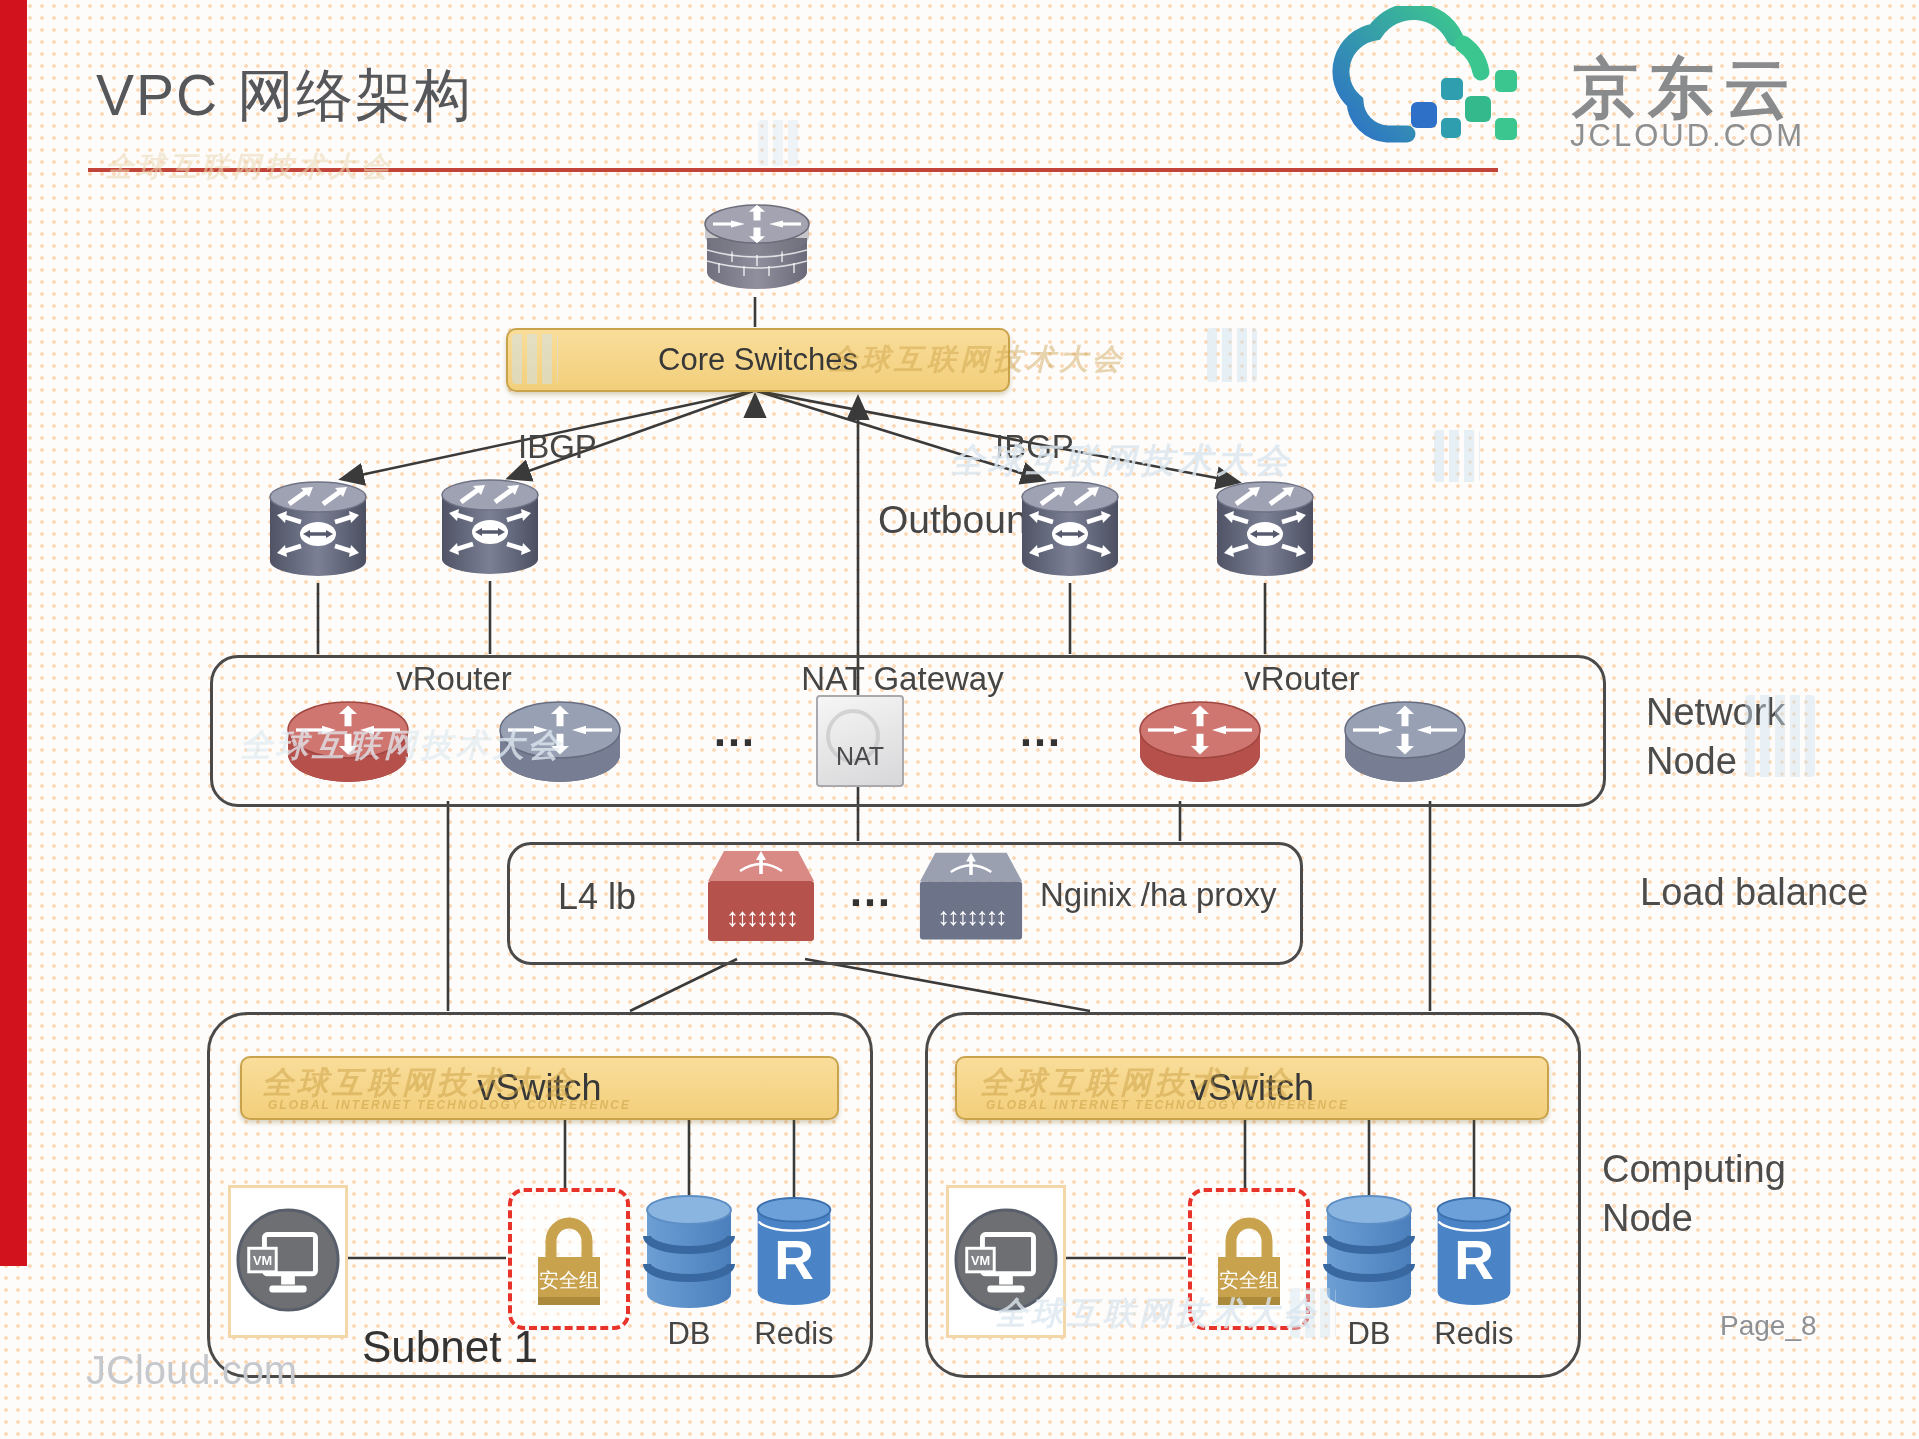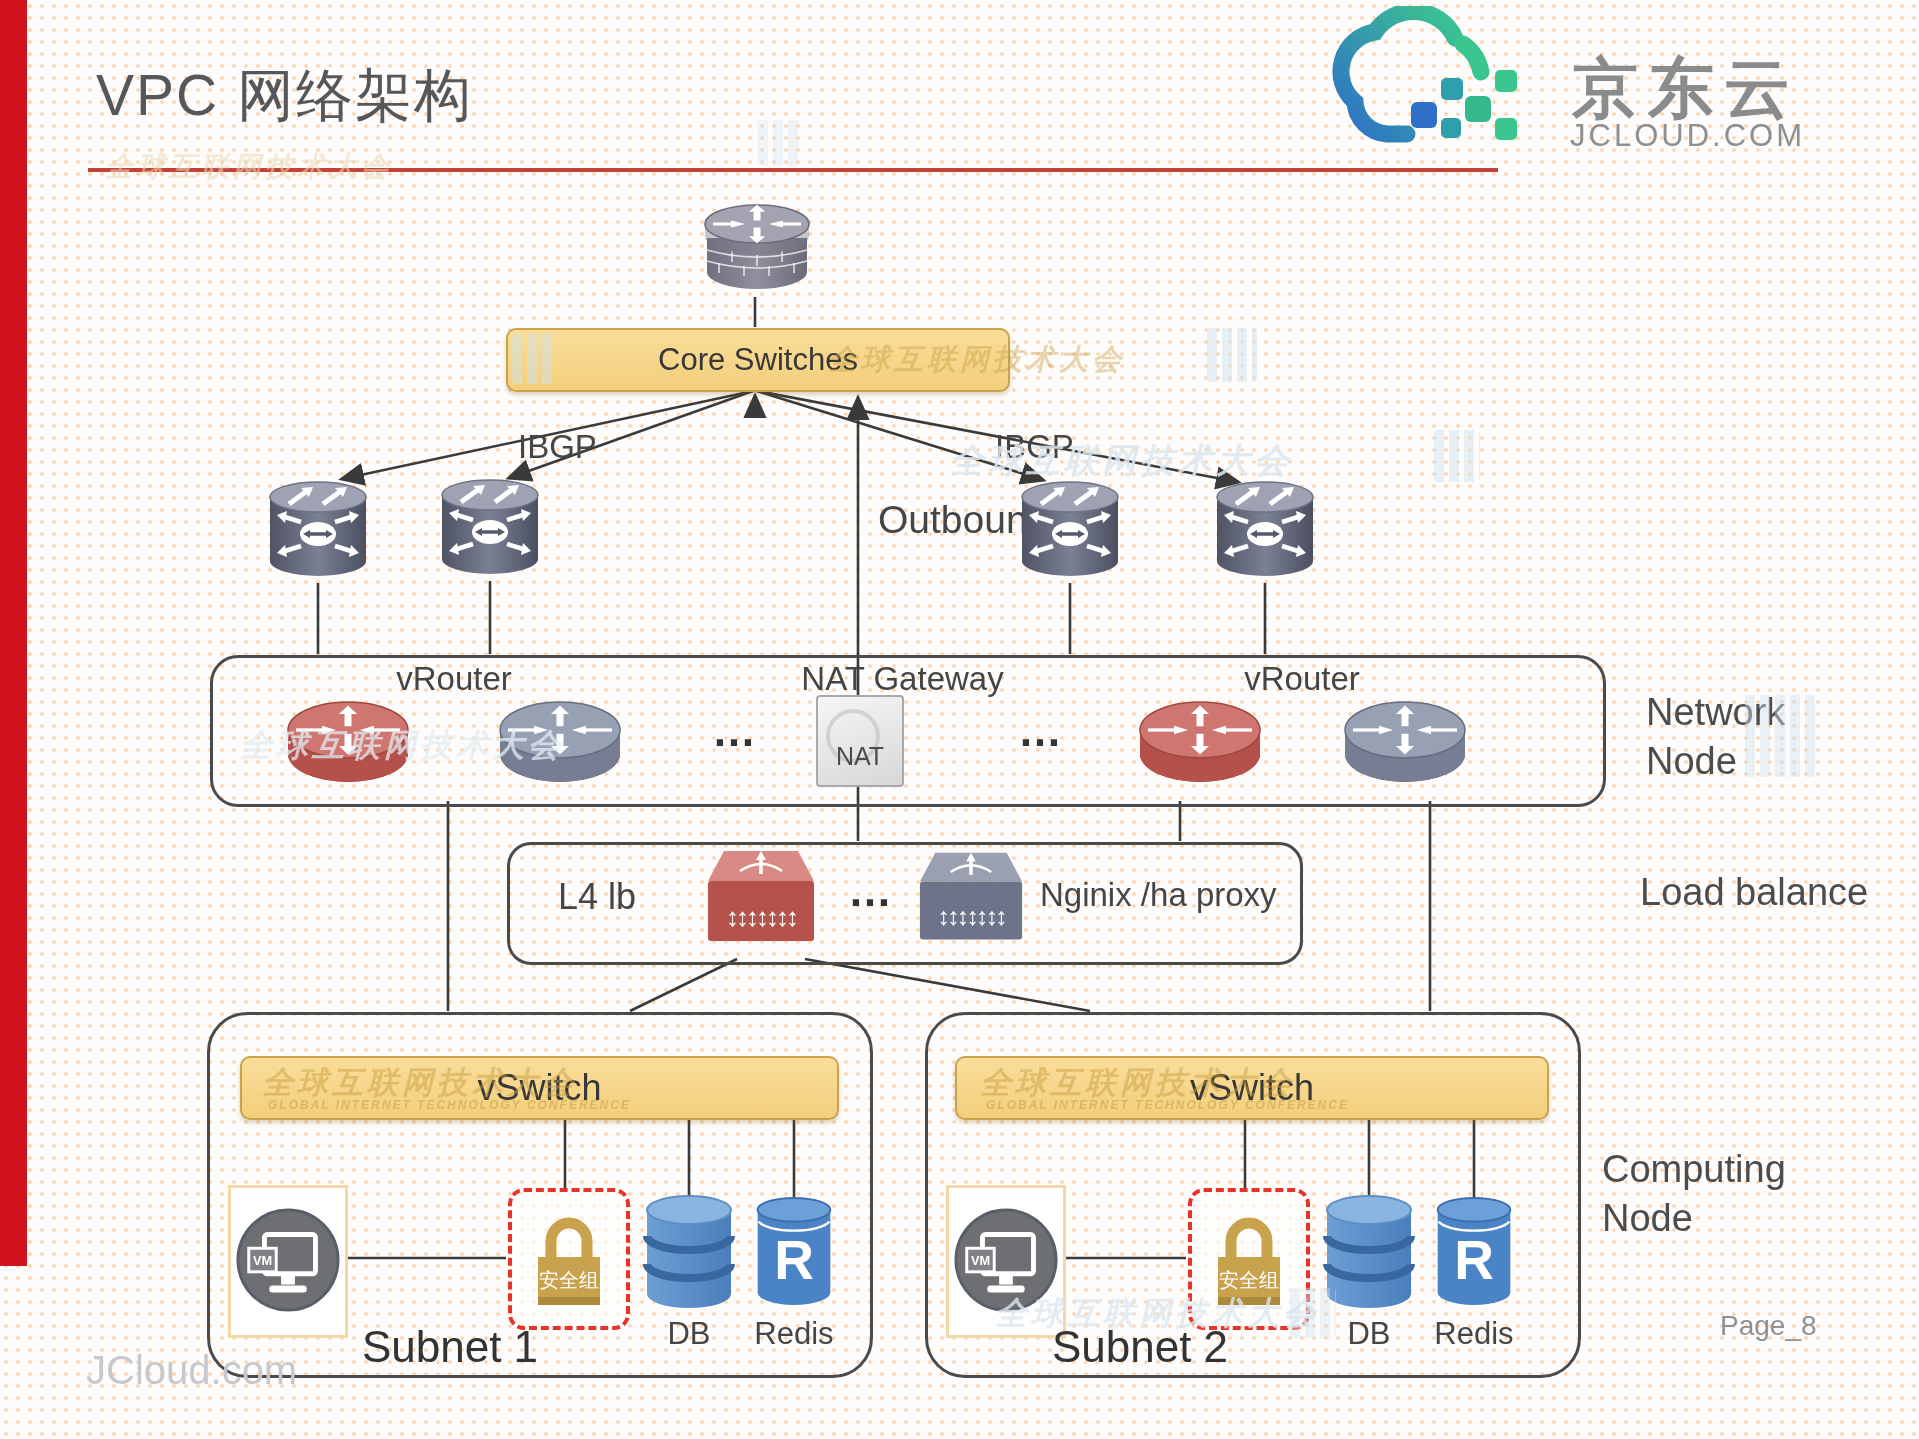--- a/index.html
+++ b/index.html
@@ -473,21 +473,20 @@
     <svg width="82" height="112" viewBox="0 0 82 114">
       <path d="M4,14 L4,98 A37,13 0 0 0 78,98 L78,14 Z" fill="#4a83c6"></path>
       <ellipse cx="41" cy="14" rx="37" ry="12" fill="#6ba0d8" stroke="#3c6fae" stroke-width="2"></ellipse>
       <path d="M5,26 A37,12 0 0 0 77,26" stroke="#fff" stroke-width="2.4" fill="none"></path>
       <text x="41" y="84" text-anchor="middle" font-size="56" font-weight="bold" fill="#fff">R</text>
     </svg>
   </div>
 
   <div class="lbl ctr" style="left:1321px;top:1316px;width:96px;font-size:31px;">DB</div>
   <div class="lbl ctr" style="left:1424px;top:1316px;width:100px;font-size:31px;">Redis</div>
-  <div class="lbl ctr" style="left:1020px;top:1322px;width:240px;font-size:44px;color:#333;">Subnet 2</div>
 
   <div class="wm" style="left:105px;top:148px;font-size:28px;color:#ead9b6;opacity:.55;">全球互联网技术大会</div>
   <div class="wm" style="left:828px;top:340px;font-size:29px;color:#c79b3e;opacity:.4;">全球互联网技术大会</div>
   <div class="wm" style="left:950px;top:438px;font-size:34px;color:#dde8f0;opacity:.85;">全球互联网技术大会</div>
   <div class="wm" style="left:240px;top:724px;font-size:32px;color:#e2ecf3;opacity:.75;">全球互联网技术大会</div>
   <div class="wm" style="left:262px;top:1062px;font-size:31px;color:#c79b3e;opacity:.45;">全球互联网技术大会</div>
   <div class="wm" style="left:268px;top:1098px;font-size:12px;letter-spacing:2px;color:#c79b3e;opacity:.5;">GLOBAL INTERNET TECHNOLOGY CONFERENCE</div>
   <div class="wm" style="left:980px;top:1062px;font-size:31px;color:#c79b3e;opacity:.45;">全球互联网技术大会</div>
   <div class="wm" style="left:986px;top:1098px;font-size:12px;letter-spacing:2px;color:#c79b3e;opacity:.5;">GLOBAL INTERNET TECHNOLOGY CONFERENCE</div>
   <div class="wm" style="left:995px;top:1292px;font-size:32px;color:#dde8f0;opacity:.8;">全球互联网技术大会</div>

